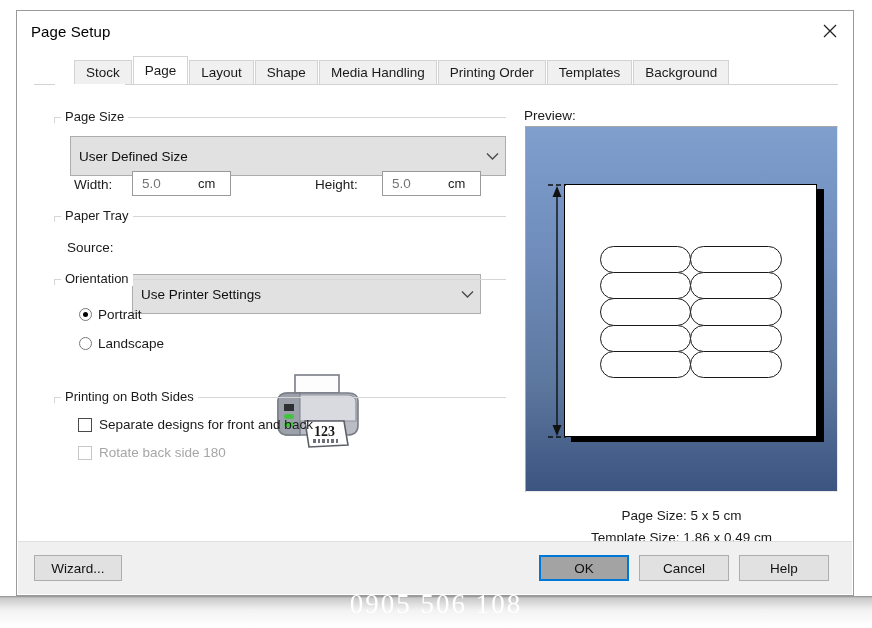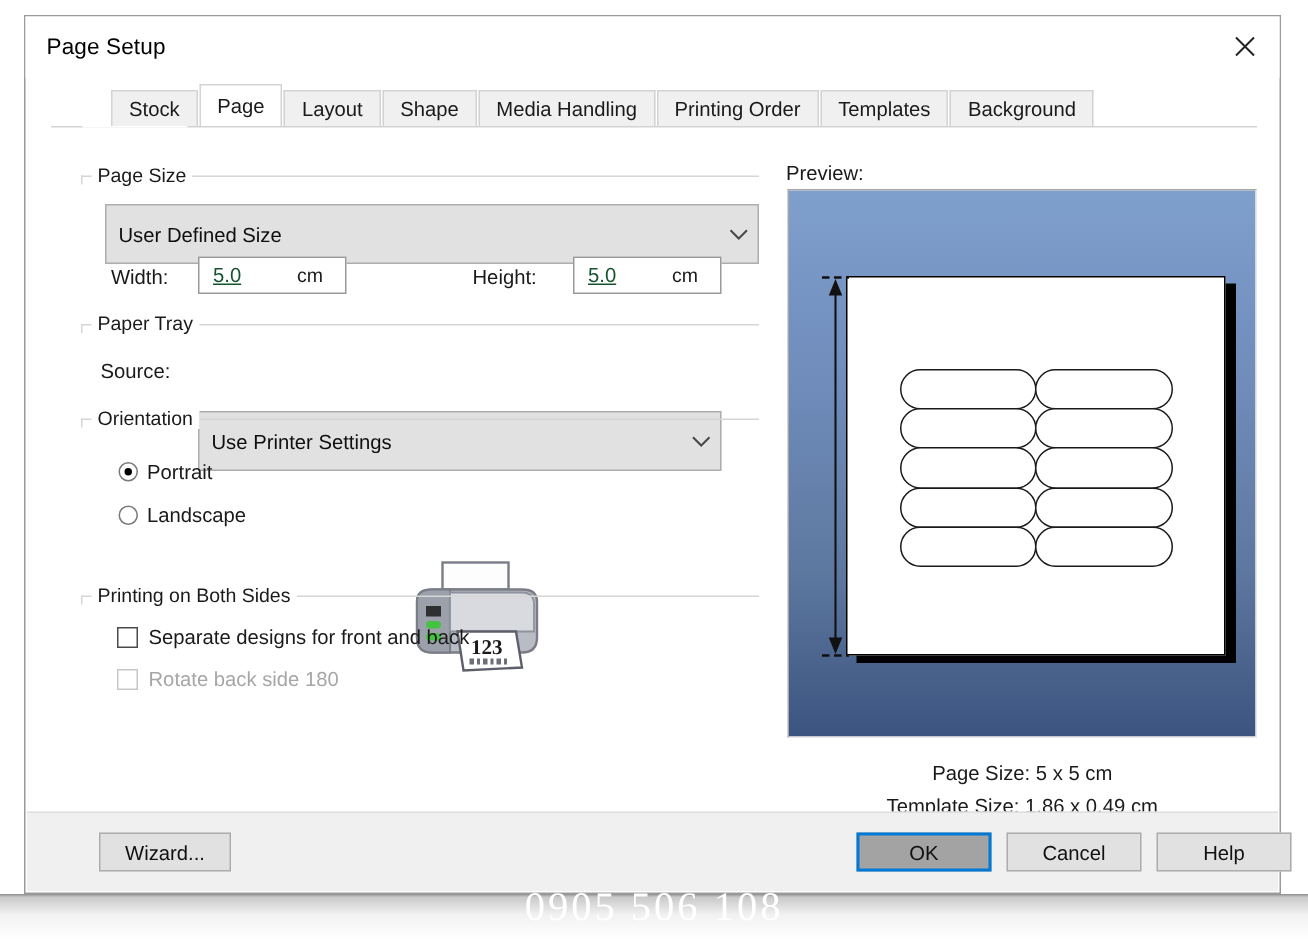--- a/index.html
+++ b/index.html
@@ -176,24 +176,23 @@
     box-sizing: border-box;
     background: #ffffff;
     border: 1px solid #9a9a9a;
     height: 25px;
     display: flex;
     align-items: center;
     cursor: text;
   }
   .textbox .tb-val {
     font-size: 13.5px;
-    color: #14532d;
+    color: #737373;
     padding-left: 9px;
     width: 56px;
-    text-decoration: underline;
   }
   .textbox .tb-unit {
     font-size: 13px;
     color: #1a1a1a;
   }
 
   .radio-row, .check-row {
     position: absolute;
     display: flex;
     align-items: center;
@@ -334,21 +333,20 @@
     box-sizing: border-box;
     height: 26px;
     background: #e1e1e1;
     border: 1px solid #adadad;
     font-size: 13.5px;
     color: #111111;
     display: flex;
     align-items: center;
     justify-content: center;
     cursor: default;
-    margin-left: 32px;
   }
   .btn.default {
     border: 2px solid #0078d7;
     background: #a3a3a3;
   }
 
   .watermark {
     position: absolute;
     left: 0;
     right: 0;

